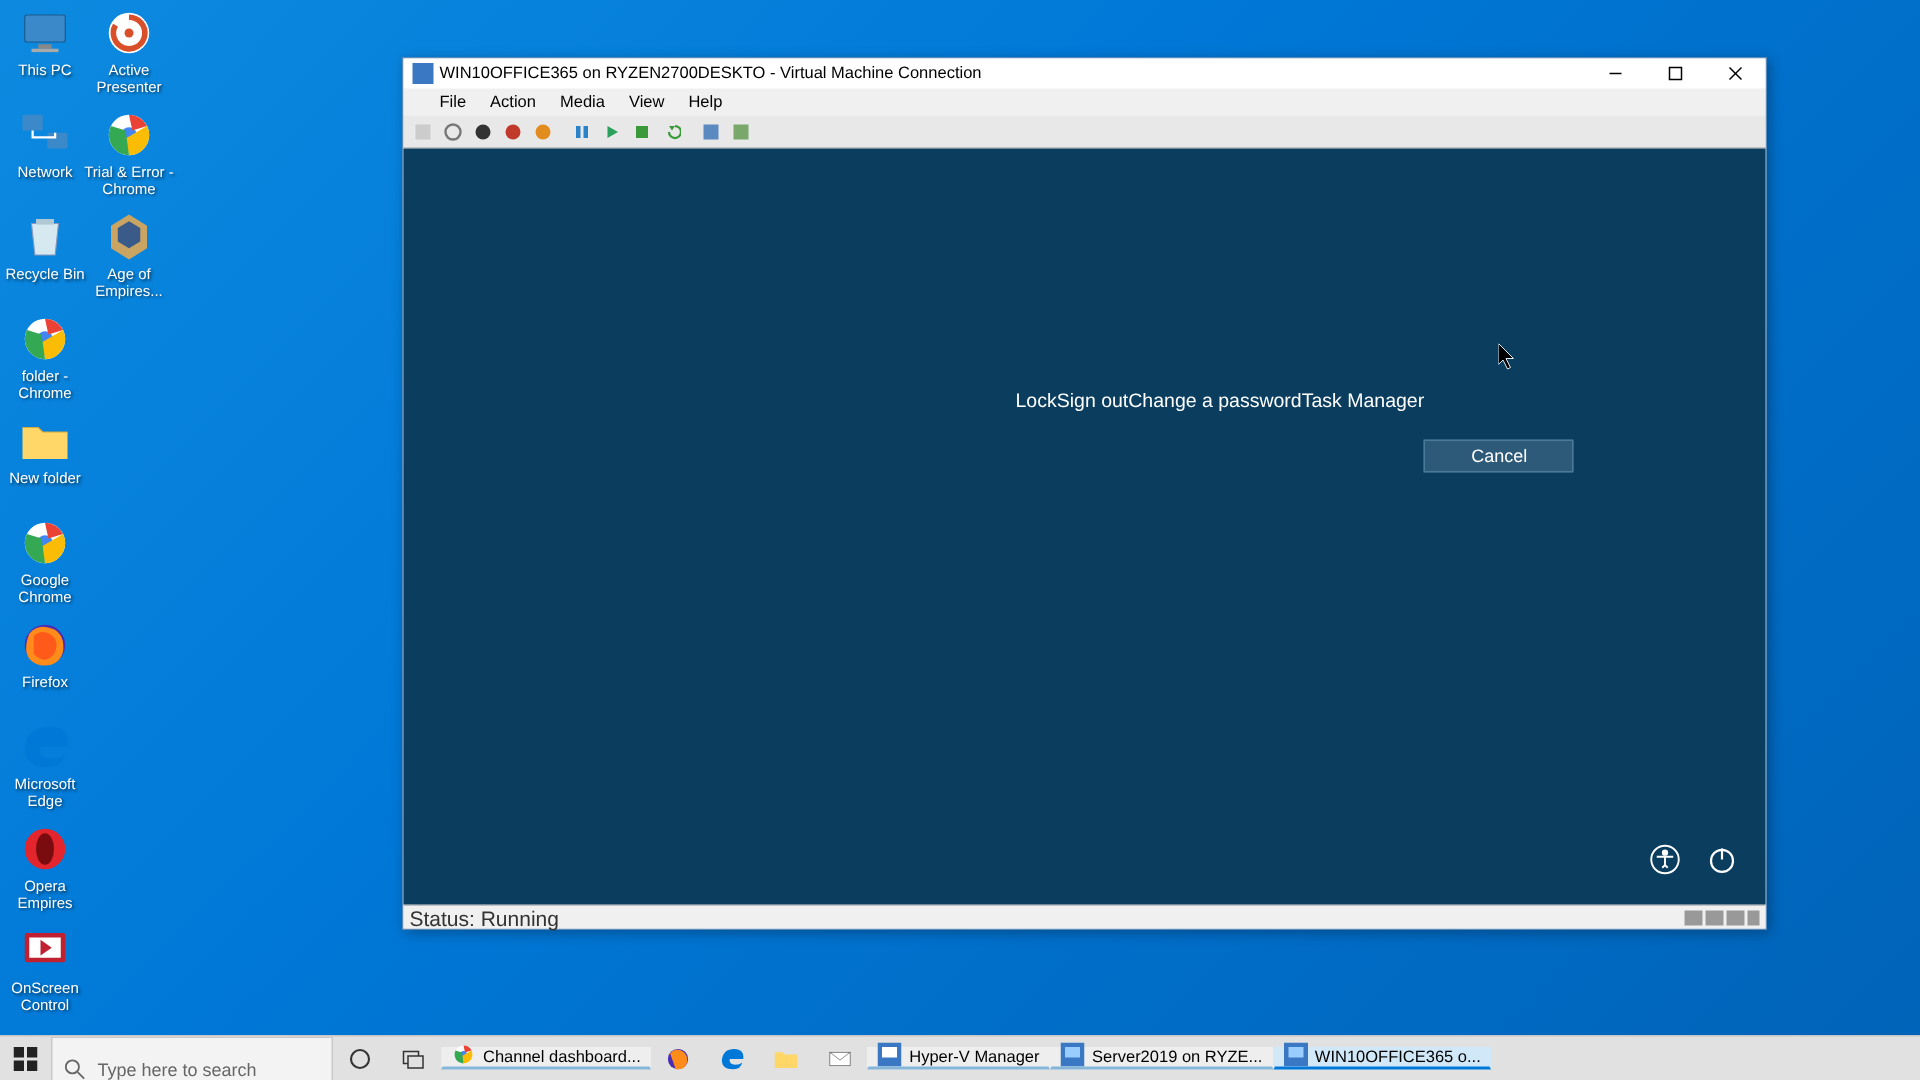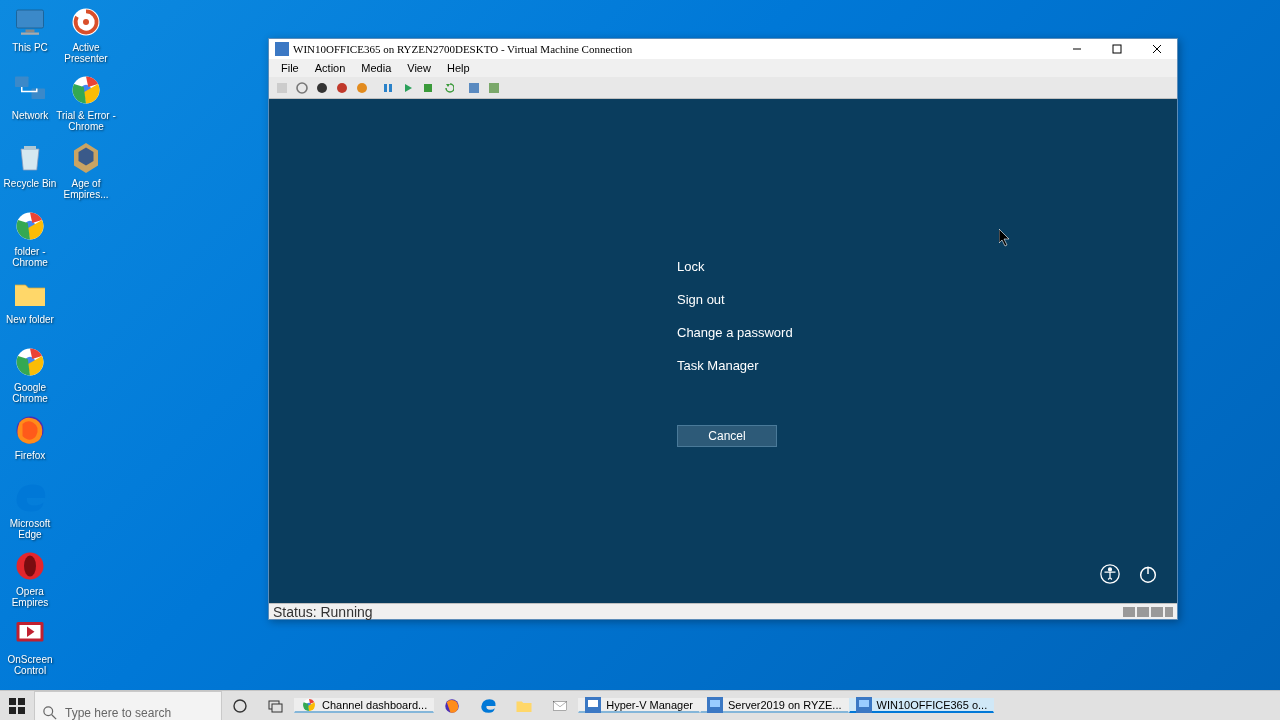--- a/index.html
+++ b/index.html
@@ -10,40 +10,40 @@
 .desktop-icon { position: absolute; width: 60px; text-align: center; cursor: pointer; }
 .desktop-icon .icon-img { width: 36px; height: 36px; margin: 0 auto 2px; }
 .desktop-icon .icon-label { color: #fff; font-size: 10px; line-height: 11px; text-shadow: 1px 1px 2px rgba(0,0,0,.6); word-wrap: break-word; }
 
 
 .taskbar { position: absolute; bottom: 0; left: 0; right: 0; height: 30px; background: #e1e1e1; display: flex; align-items: center; border-top: 1px solid #c5c5c5; }
 .start-btn { width: 34px; height: 30px; display: flex; align-items: center; justify-content: center; }
 .start-btn svg { width: 16px; height: 16px; }
 .search-box { height: 30px; width: 188px; background: #f3f3f3; border: 1px solid #c9c9c9; display: flex; align-items: flex-end; padding: 0 8px; font-size: 12px; color: #666; gap: 8px; }
 .task-icon { width: 36px; height: 30px; display: flex; align-items: center; justify-content: center; }
-.task-app { height: 15px; padding: 0 6px; display: flex; align-items: center; gap: 5px; font-size: 11px; border-left: 1px solid transparent; border-right: 1px solid transparent; }
+.task-app { height: 15px; padding: 0 6px; display: flex; align-items: flex-end; gap: 5px; font-size: 11px; border-left: 1px solid transparent; border-right: 1px solid transparent; }
 .task-app.active { background: #d0e8f7; border-bottom: 2px solid #0078d7; }
 .task-app.open { background: #eeeeee; border-bottom: 2px solid #84b6d9; }
 .task-app .app-icon { width: 16px; height: 16px; }
 
 
 .vm-window { position: absolute; left: 268px; top: 38px; width: 910px; height: 582px; background: #fff; border: 1px solid #5b8cb9; display: flex; flex-direction: column; box-shadow: 2px 2px 8px rgba(0,0,0,.3); }
 .titlebar { height: 20px; background: #fff; display: flex; align-items: center; padding-left: 6px; }
 .titlebar .title-icon { width: 14px; height: 14px; margin-right: 4px; background: #3b78c4; }
-.titlebar .title-text { font-size: 11px; color: #000; flex: 1; font-family: Liberation Serif, serif; }
+.titlebar .title-text { font-size: 11px; color: #000; flex: 1; }
 .win-controls { display: flex; }
 .win-ctrl { width: 40px; height: 20px; display: flex; align-items: center; justify-content: center; font-size: 12px; }
-.menubar { height: 18px; display: flex; align-items: center; padding: 0 4px; font-size: 11px; gap: 0; background: #f0f0f0; }
+.menubar { height: 18px; display: flex; align-items: center; padding: 0 16px; font-size: 11px; gap: 0; background: #f0f0f0; }
 .menu-item { padding: 0 8px; }
 .toolbar { height: 22px; background: #e8e8e8; display: flex; align-items: center; padding: 0 4px; gap: 2px; border-bottom: 1px solid #c0c0c0; }
 .tool-btn { width: 18px; height: 18px; display: flex; align-items: center; justify-content: center; border-radius: 2px; }
 .tool-btn .shape { width: 10px; height: 10px; }
 
 .vm-content { flex: 1; background: #0a3d5e; position: relative; }
-.security-menu { position: absolute; left: 408px; top: 160px; display: flex; flex-direction: column; gap: 18px; justify-content: center; }
+.security-menu { position: absolute; left: 408px; top: 160px; display: flex; flex-direction: row; gap: 0; justify-content: center; }
 .sec-link { color: #fff; font-size: 13px; cursor: pointer; }
 .cancel-btn { margin-top: 34px; width: 100px; height: 22px; background: #2d5a78; border: 1px solid #4a7a99; color: #fff; font-size: 12px; display: flex; align-items: center; justify-content: center; cursor: pointer; }
 
 .vm-icons-br { position: absolute; right: 18px; bottom: 14px; display: flex; gap: 16px; }
 .vm-icons-br svg { color: #fff; }
 
 .statusbar { height: 16px; background: #f0f0f0; border-top: 1px solid #c0c0c0; display: flex; align-items: center; font-size: 14px; padding: 0 4px; color: #333; }
 .statusbar .spacer { flex: 1; }
 .statusbar .sb-icon { width: 12px; height: 10px; margin-left: 2px; background: #999; }
 

